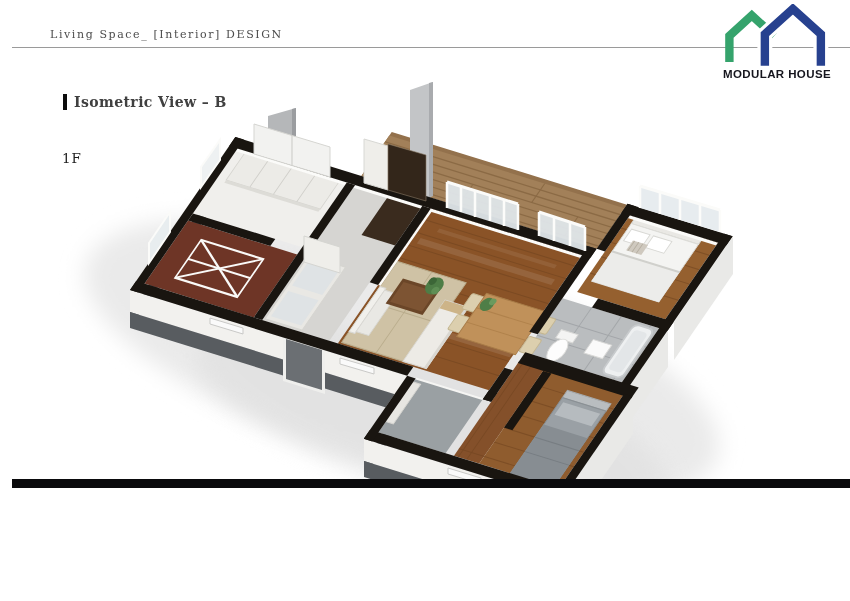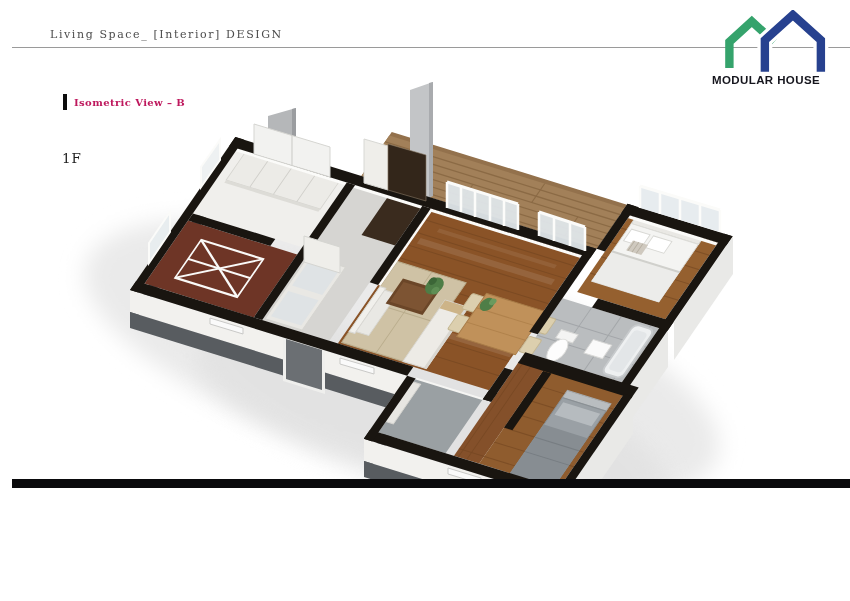--- a/index.html
+++ b/index.html
@@ -1,27 +1,27 @@
 <!DOCTYPE html>
 <html><head>
 <meta charset="utf-8">
 <style>
   html,body{margin:0;padding:0;background:#fff;}
   .page{position:relative;width:850px;height:488px;background:#ffffff;overflow:hidden;
         font-family:"DejaVu Serif", serif;margin-left:12px;}
   .header-title{position:absolute;left:38px;top:28px;font-size:11px;color:#4c4c4c;
         letter-spacing:1.6px;font-family:"DejaVu Serif",serif;}
   .header-rule{position:absolute;left:0;top:47px;width:850px;height:1px;background:#9a9a9a;}
-  .logo{position:absolute;left:700px;top:10px;width:130px;text-align:left;}
+  .logo{position:absolute;left:700px;top:4px;width:130px;text-align:center;}
   .logo svg{display:block;margin:0 auto;}
   .logo-text{margin-top:2px;font-family:"Liberation Sans",sans-serif;font-weight:bold;
         font-size:11.5px;color:#15151d;letter-spacing:0.4px;}
   .view-label{position:absolute;left:51px;top:94px;display:flex;align-items:center;}
   .view-bar{width:4px;height:16px;background:#0d0d0d;margin-right:7px;}
-  .view-text{font-size:10px;color:#be185d;font-weight:700;font-family:"DejaVu Serif",serif;
+  .view-text{font-size:14px;color:#404040;font-weight:700;font-family:"DejaVu Serif",serif;
         letter-spacing:0.4px;}
   .floor-label{position:absolute;left:50px;top:150px;font-size:13.5px;color:#1e1e1e;
         letter-spacing:1px;font-family:"DejaVu Serif",serif;}
   .floorplan-wrap{position:absolute;left:0;top:0;width:850px;height:601px;}
   .bottom-bar{position:absolute;left:0;bottom:0;width:850px;height:9px;}
 </style>
 </head>
 <body>
 
 <div class="page">

